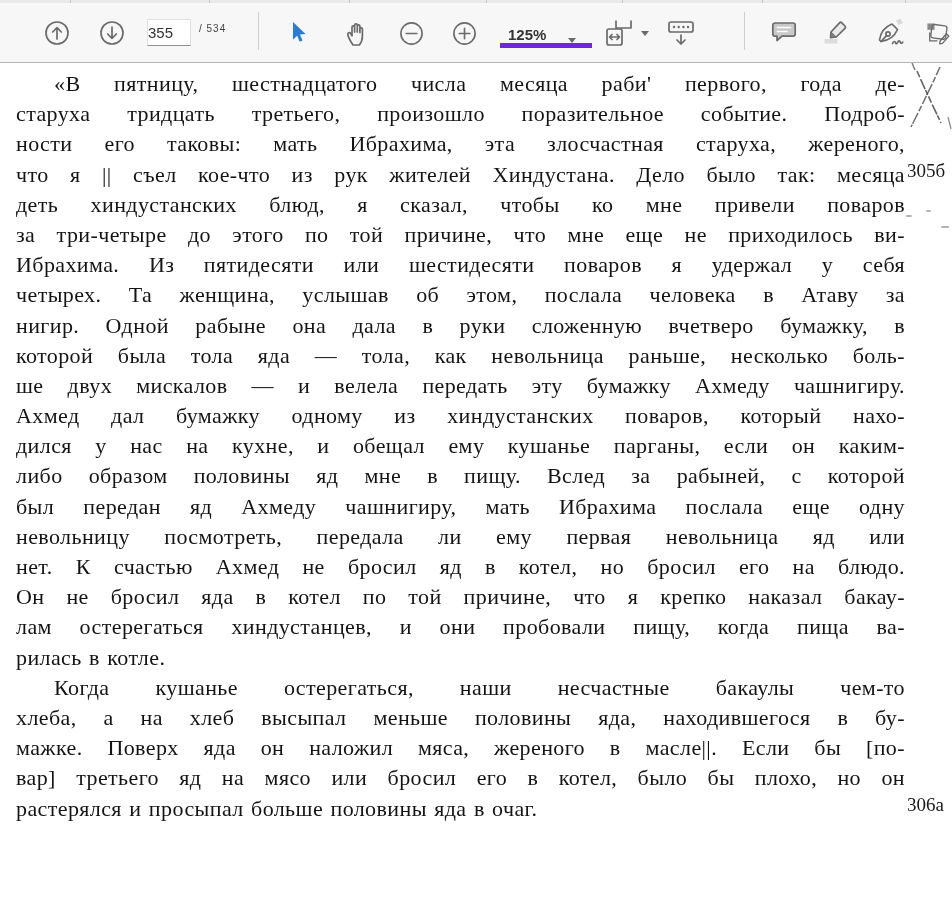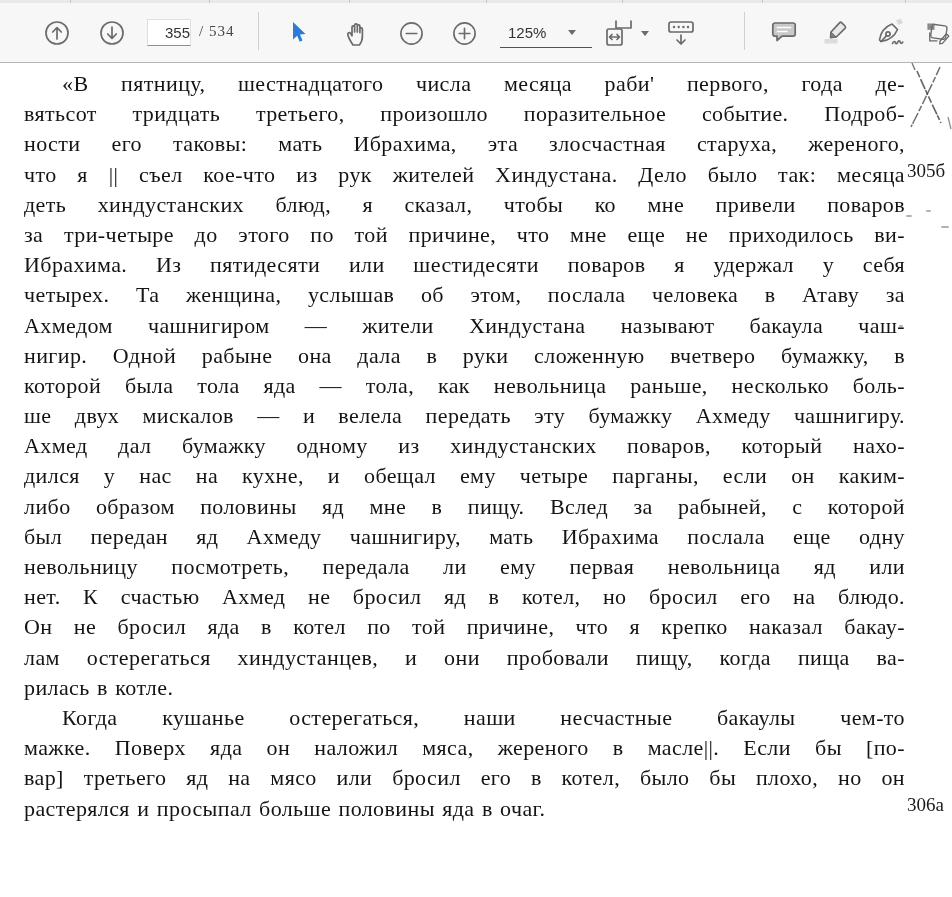--- a/index.html
+++ b/index.html
@@ -17,42 +17,42 @@
   .tbtn{
     position:absolute;top:12px;height:42px;display:flex;align-items:center;justify-content:center;
     border-radius:3px;cursor:default;
   }
   .tbtn svg{display:block;}
   .icon-stroke{stroke:#6b6b6b;fill:none;stroke-width:1.7;stroke-linecap:round;stroke-linejoin:round;}
   .vsep{position:absolute;top:12px;width:1px;height:38px;background:#cfcfcf;}
   .page-input{
     position:absolute;left:147px;top:19px;width:44px;height:27px;box-sizing:border-box;
     border:1px solid #e0e0e0;border-bottom:1px solid #8f8f8f;background:#ffffff;
-    font:15px "Liberation Sans",sans-serif;color:#333;text-align:right;outline:none;padding:0;
+    font:15px "Liberation Sans",sans-serif;color:#333;text-align:left;outline:none;padding:0;
   }
   .page-total{
-    position:absolute;left:199px;top:23px;font-size:15px;color:#444;letter-spacing:1px;font-family:Liberation Serif, serif;
+    position:absolute;left:199px;top:23px;font-size:10px;color:#444;letter-spacing:1px;
   }
   .zoom-combo{
     position:absolute;left:500px;top:18px;width:92px;height:30px;box-sizing:border-box;
-    border-bottom:1px solid #6d28d9;display:flex;align-items:center;
+    border-bottom:5px solid #6d28d9;display:flex;align-items:flex-end;font-weight:bold;
   }
   .zoom-combo .zval{font-size:15px;color:#333;margin-left:8px;}
   .caret{
     width:0;height:0;border-left:4.5px solid transparent;border-right:4.5px solid transparent;
     border-top:5px solid #6b6b6b;
   }
   .zoom-combo .caret{margin-left:22px;}
   
   .docarea{
     position:absolute;left:0;top:63px;width:952px;height:834px;background:#ffffff;overflow:hidden;
   }
   .page-text{
     position:absolute;left:0;top:0;box-sizing:border-box;width:952px;
-    padding:6px 47px 0 24px;
+    padding:6px 47px 0 16px;
     font-family:"Liberation Serif","DejaVu Serif",serif;
     font-size:22px;line-height:30.2px;color:#141414;
     letter-spacing:0.4px;word-spacing:1.5px;
   }
   .tline{text-align:justify;text-align-last:justify;height:30.2px;overflow:visible;white-space:nowrap;}
   .tline.indent{text-indent:38px;}
   .tline.lastline{text-align-last:left;}
   .folio{
     position:absolute;left:907px;width:60px;white-space:nowrap;
     font-family:"Liberation Serif","DejaVu Serif",serif;font-size:19px;color:#1a1a1a;
@@ -179,41 +179,41 @@
       <rect class="icon-stroke" x="8" y="5" width="19" height="17" rx="3" transform="rotate(8 17 13)"></rect>
       <path class="icon-stroke" d="M6 15 V25 H15"></path>
       <path class="icon-stroke" d="M19 25 L27 16 L30 19 L22 28 L18.5 28.5 Z"></path>
     </svg>
   </div>
 </div>
 
 <div class="docarea">
   <div class="page-text">
       <div class="tline indent">«В пятницу, шестнадцатого числа месяца раби' первого, года де-</div>
-      <div class="tline">вятьсот тридцать третьего, произошло поразительное событие. Подроб-</div>
+      <div class="tline">старуха тридцать третьего, произошло поразительное событие. Подроб-</div>
       <div class="tline">ности его таковы: мать Ибрахима, эта злосчастная старуха, жереного,</div>
       <div class="tline">что я || съел кое-что из рук жителей Хиндустана. Дело было так: месяца</div>
       <div class="tline">деть хиндустанских блюд, я сказал, чтобы ко мне привели поваров</div>
       <div class="tline">за три-четыре до этого по той причине, что мне еще не приходилось ви-</div>
       <div class="tline">Ибрахима. Из пятидесяти или шестидесяти поваров я удержал у себя</div>
       <div class="tline">четырех. Та женщина, услышав об этом, послала человека в Атаву за</div>
-      <div class="tline">Ахмедом чашнигиром — жители Хиндустана называют бакаула чаш-</div>
       <div class="tline">нигир. Одной рабыне она дала в руки сложенную вчетверо бумажку, в</div>
       <div class="tline">которой была тола яда — тола, как невольница раньше, несколько боль-</div>
       <div class="tline">ше двух мискалов — и велела передать эту бумажку Ахмеду чашнигиру.</div>
       <div class="tline">Ахмед дал бумажку одному из хиндустанских поваров, который нахо-</div>
-      <div class="tline">дился у нас на кухне, и обещал ему четыре парганы, если он каким-</div>
+      <div class="tline">дился у нас на кухне, и обещал ему кушанье парганы, если он каким-</div>
       <div class="tline">либо образом половины яд мне в пищу. Вслед за рабыней, с которой</div>
       <div class="tline">был передан яд Ахмеду чашнигиру, мать Ибрахима послала еще одну</div>
       <div class="tline">невольницу посмотреть, передала ли ему первая невольница яд или</div>
       <div class="tline">нет. К счастью Ахмед не бросил яд в котел, но бросил его на блюдо.</div>
       <div class="tline">Он не бросил яда в котел по той причине, что я крепко наказал бакау-</div>
       <div class="tline">лам остерегаться хиндустанцев, и они пробовали пищу, когда пища ва-</div>
       <div class="tline lastline">рилась в котле.</div>
       <div class="tline indent">Когда кушанье остерегаться, наши несчастные бакаулы чем-то</div>
+      <div class="tline">хлеба, а на хлеб высыпал меньше половины яда, находившегося в бу-</div>
       <div class="tline">мажке. Поверх яда он наложил мяса, жереного в масле||. Если бы [по-</div>
       <div class="tline">вар] третьего яд на мясо или бросил его в котел, было бы плохо, но он</div>
       <div class="tline lastline">растерялся и просыпал больше половины яда в очаг.</div>
     </div>
 
   <div class="folio" style="top:97px">305б</div>
   <div class="folio" style="top:731px">306а</div>
 
   <svg class="xmark" width="49" height="85" viewBox="0 0 49 85">
     <path d="M14 14 C20 28 28 45 38 66" stroke="#3f3f3f" stroke-width="1.6" fill="none" stroke-dasharray="7 2 11 1 5 2" opacity="0.8"></path>

